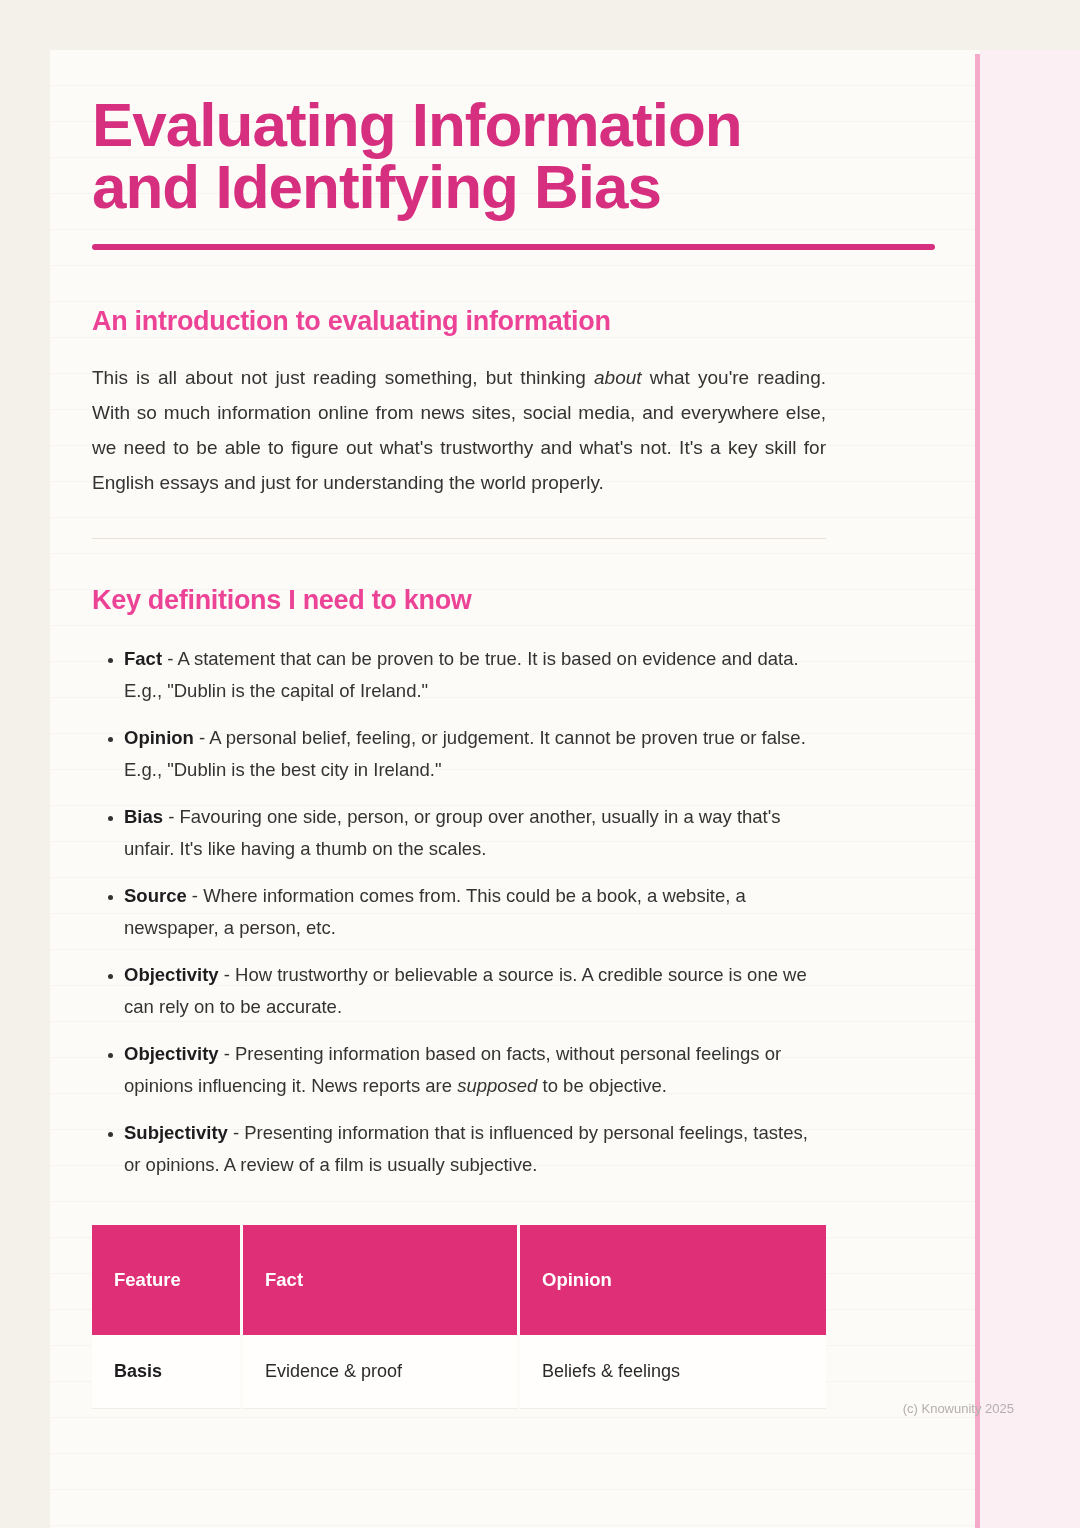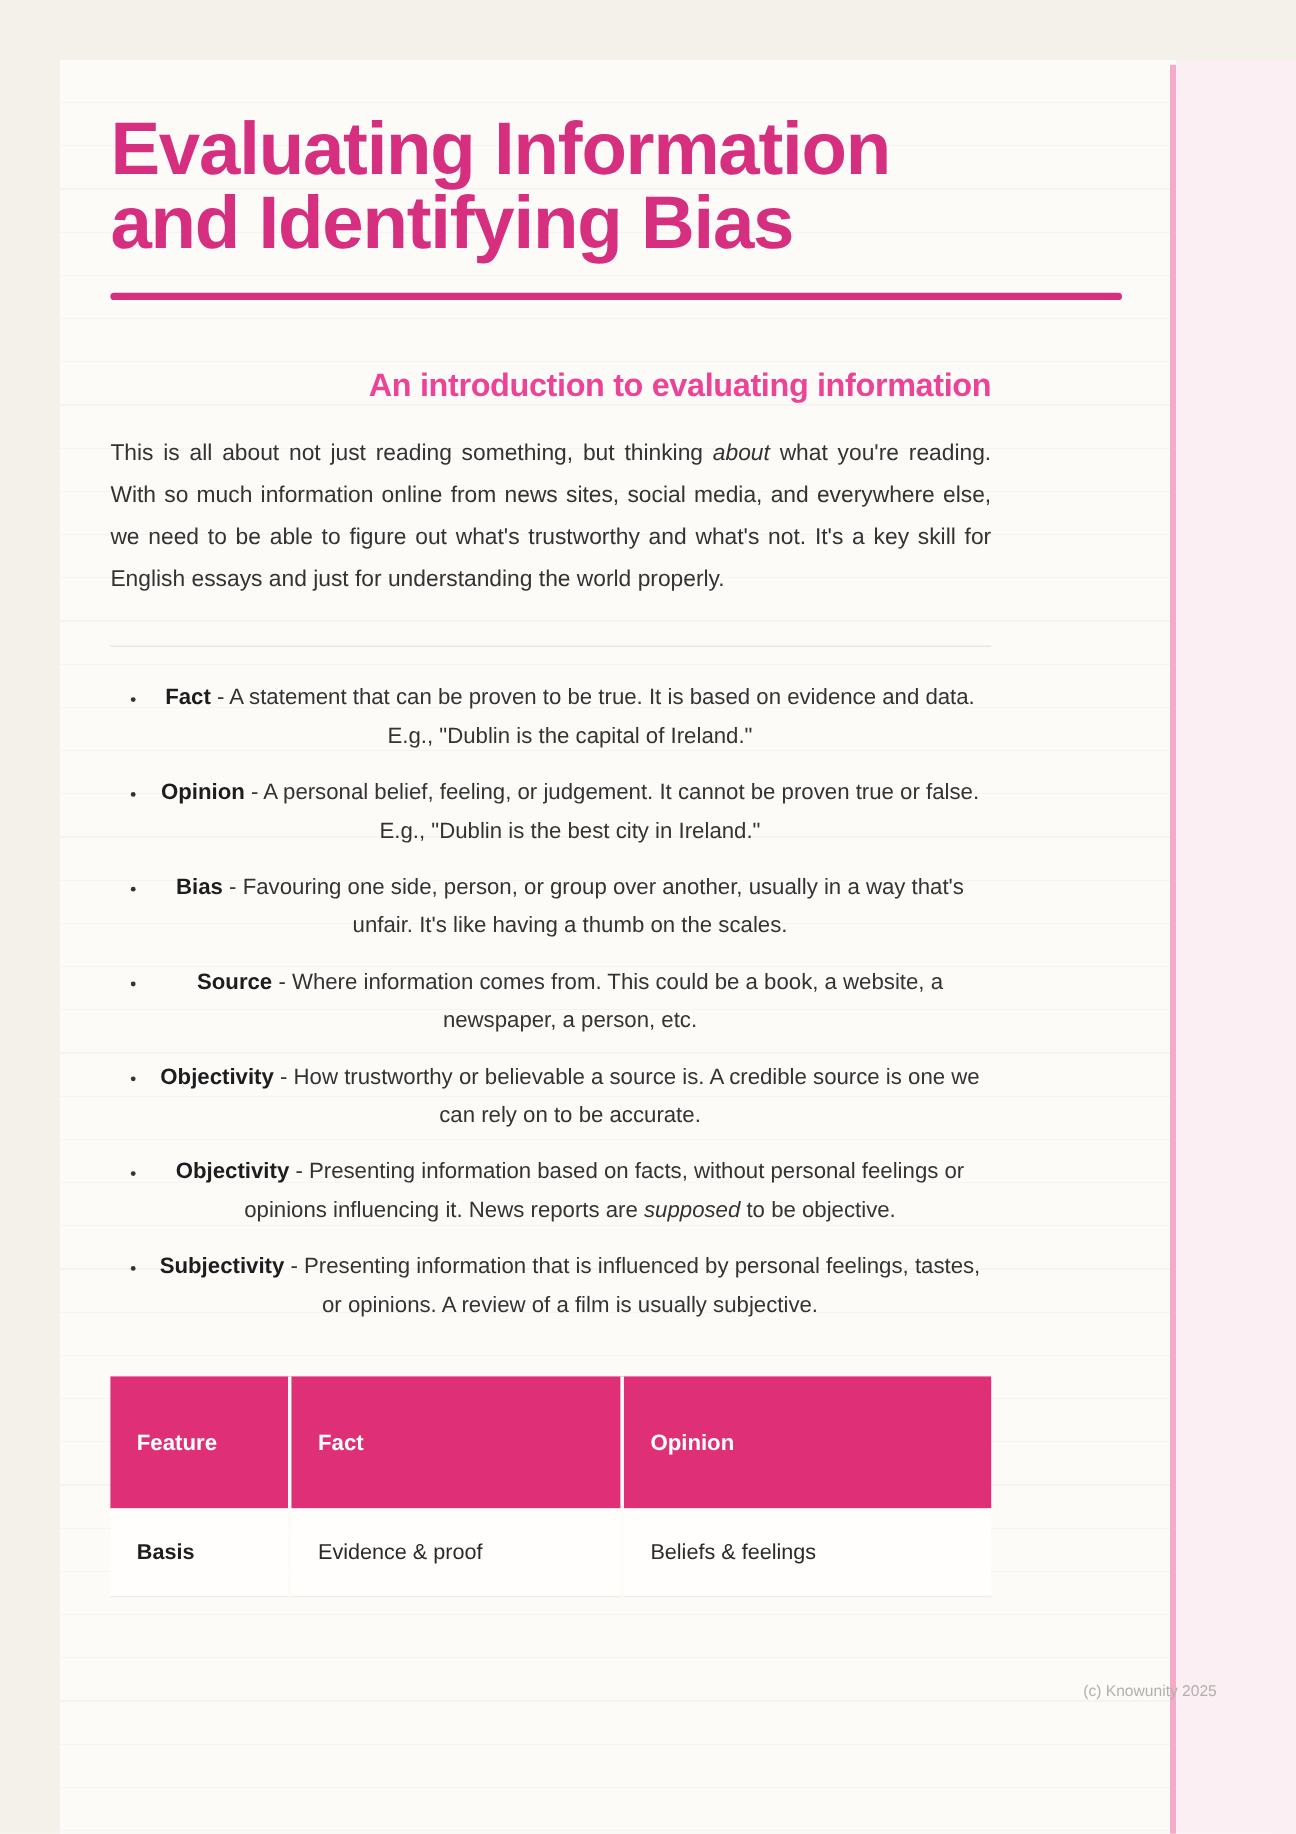--- a/index.html
+++ b/index.html
@@ -66,42 +66,40 @@
     border-radius: 3px;
     background: #d62f7f;
   }
   h2.section-heading {
     margin: 54px 0 0 0;
     font-size: 27px;
     line-height: 34px;
     font-weight: bold;
     letter-spacing: -0.3px;
     color: #ec4397;
-    text-align: right;
   }
   h2.section-heading.second {
     margin-top: 44px;
   }
   p.body-text {
     margin: 22px 0 0 0;
     font-size: 19px;
     line-height: 35px;
     color: #333333;
     text-align: justify;
   }
   hr.divider {
     margin: 38px 0 0 0;
     border: none;
     border-top: 1px solid #e7e1d9;
   }
   ul.def-list {
     margin: 26px 0 0 0;
     padding: 0 0 0 32px;
     list-style: disc;
-    text-align: center;
   }
   ul.def-list li {
     font-size: 18.5px;
     line-height: 32px;
     color: #333333;
     margin-bottom: 15px;
   }
   ul.def-list li::marker {
     color: #333333;
     font-size: 15px;
@@ -170,20 +168,21 @@
 
     <h1 class="title">Evaluating Information and Identifying Bias</h1>
     <div class="title-rule"></div>
 
     <h2 class="section-heading">An introduction to evaluating information</h2>
 
     <p class="body-text"><span>This is all about not just reading something, but thinking </span><em>about</em><span> what you're reading. With so much information online from news sites, social media, and everywhere else, we need to be able to figure out what's trustworthy and what's not. It's a key skill for English essays and just for understanding the world properly.</span></p>
 
     <hr class="divider">
 
+    <h2 class="section-heading second">Key definitions I need to know</h2>
 
     <ul class="def-list">
       <li><b>Fact</b><span> - A statement that can be proven to be true. It is based on evidence and data. E.g., "Dublin is the capital of Ireland."</span></li>
       <li><b>Opinion</b><span> - A personal belief, feeling, or judgement. It cannot be proven true or false. E.g., "Dublin is the best city in Ireland."</span></li>
       <li><b>Bias</b><span> - Favouring one side, person, or group over another, usually in a way that's unfair. It's like having a thumb on the scales.</span></li>
       <li><b>Source</b><span> - Where information comes from. This could be a book, a website, a newspaper, a person, etc.</span></li>
       <li><b>Objectivity</b><span> - How trustworthy or believable a source is. A credible source is one we can rely on to be accurate.</span></li>
       <li><b>Objectivity</b><span> - Presenting information based on facts, without personal feelings or opinions influencing it. News reports are </span><em>supposed</em><span> to be objective.</span></li>
       <li><b>Subjectivity</b><span> - Presenting information that is influenced by personal feelings, tastes, or opinions. A review of a film is usually subjective.</span></li>
     </ul>

